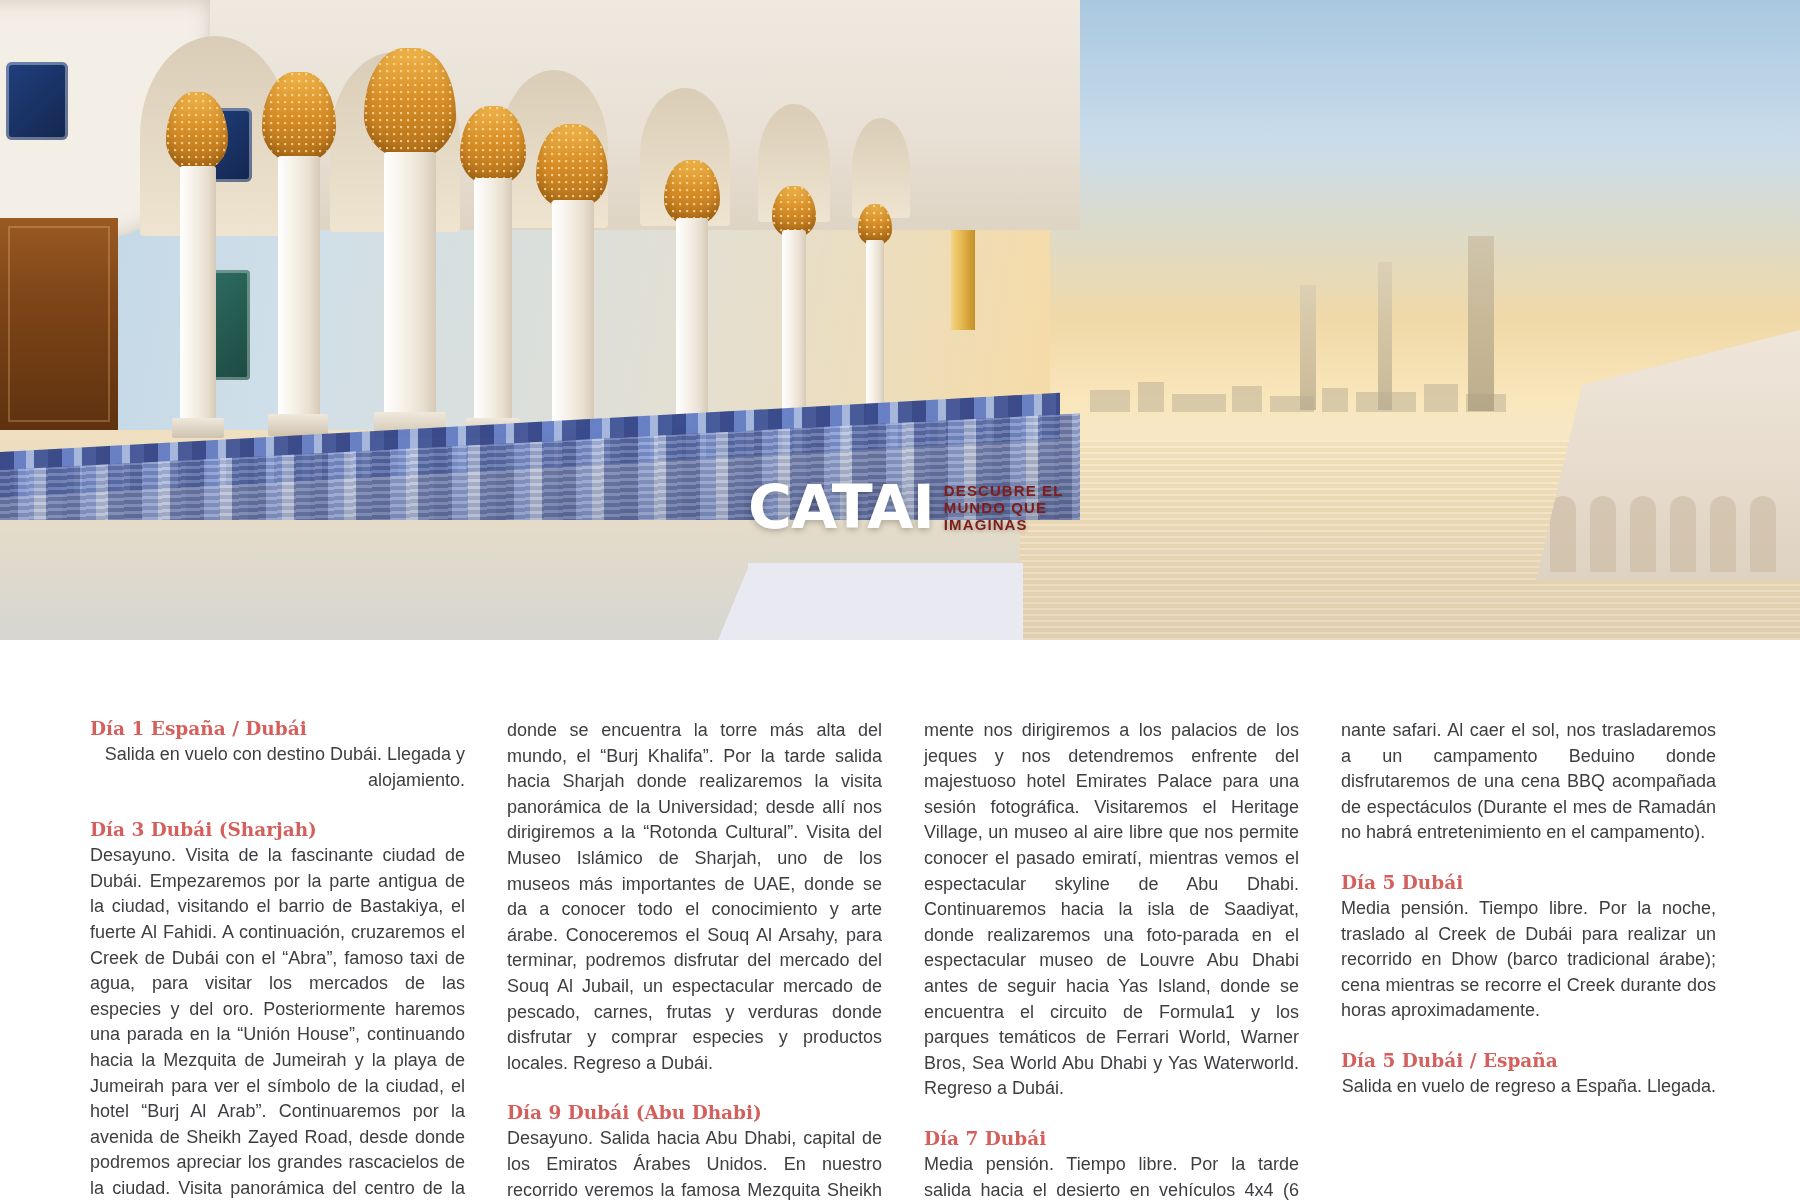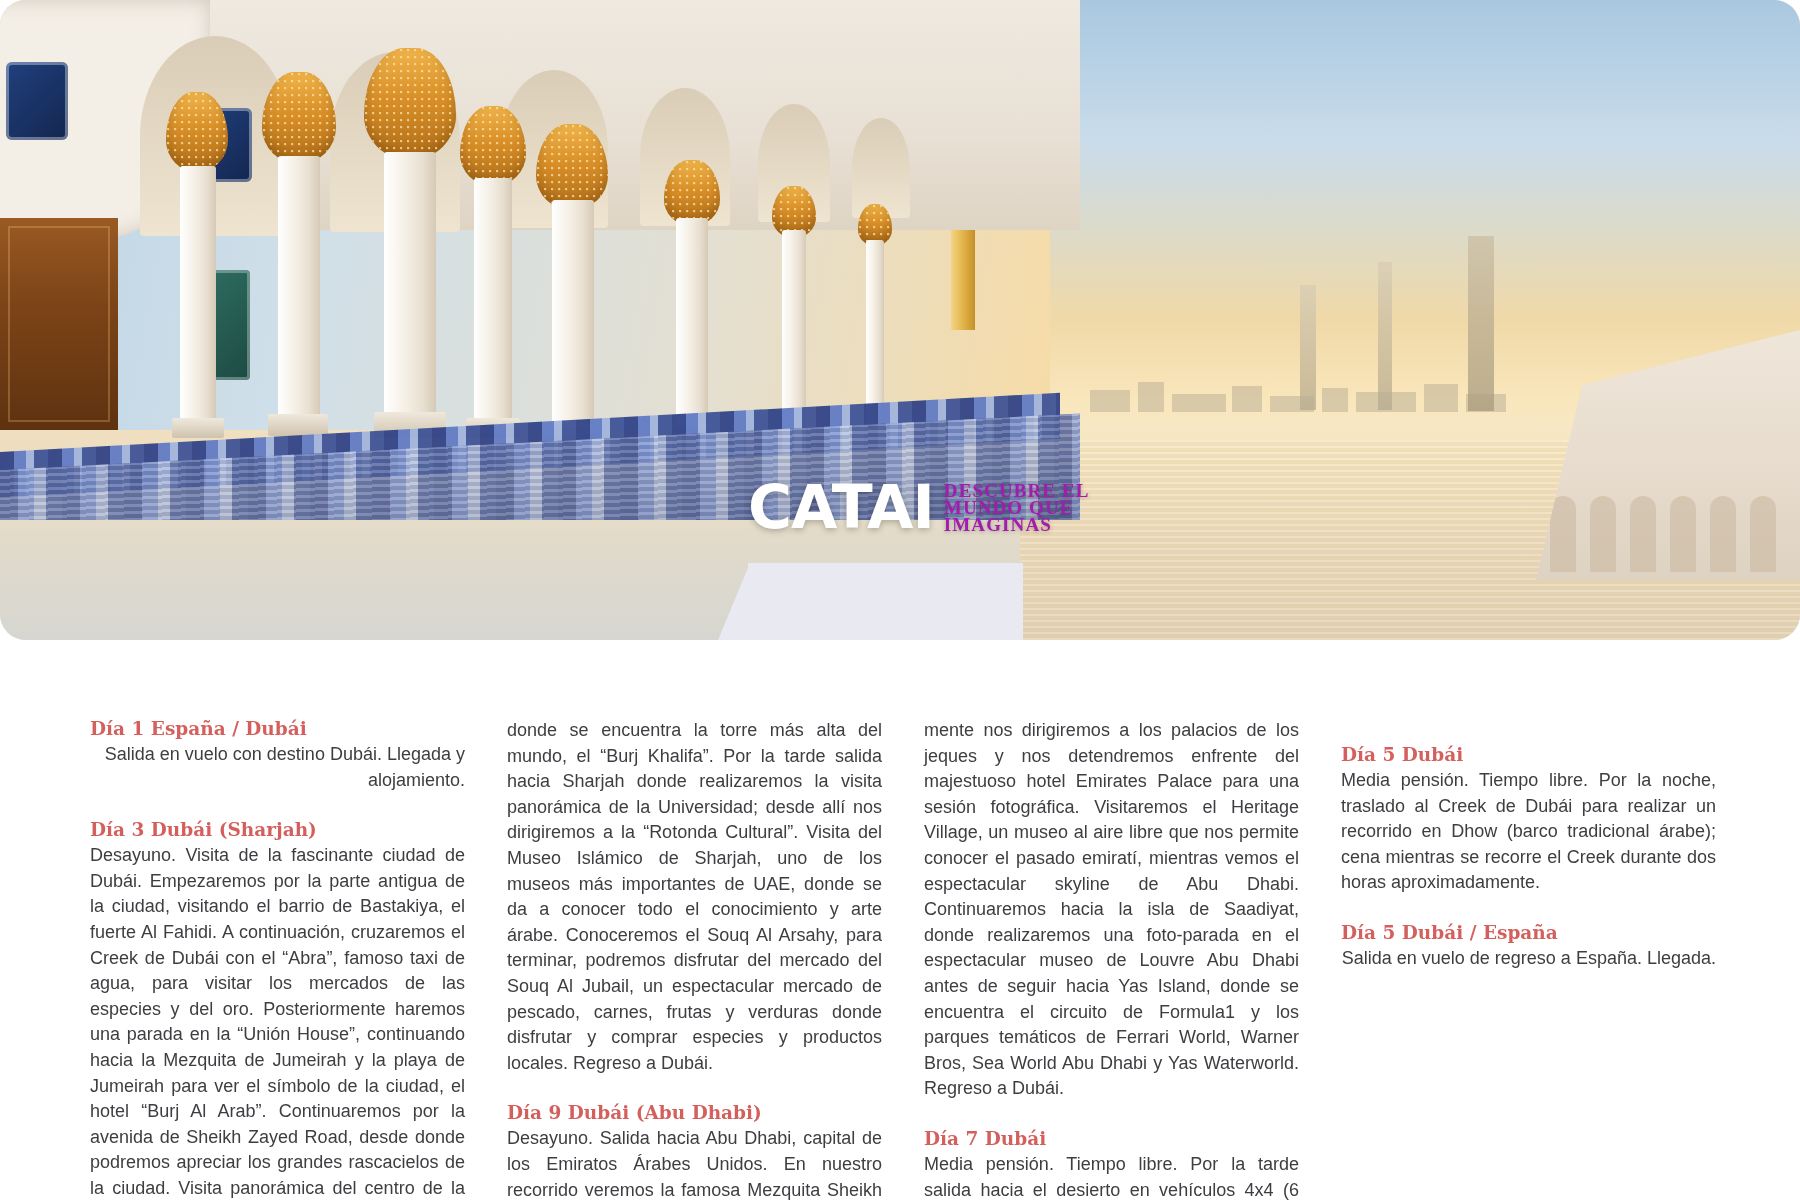--- a/index.html
+++ b/index.html
@@ -4,21 +4,21 @@
 <style>
   html,body{margin:0;padding:0;}
   body{
     width:1800px;height:1200px;overflow:hidden;
     background:#ffffff;
     font-family:"Liberation Sans", sans-serif;
   }
   .page{position:relative;width:1800px;height:1200px;background:#fff;}
 
   
-  .hero{position:absolute;left:0;top:0;width:1800px;height:640px;overflow:hidden;background:#cfd9e2;border-radius:26px;}
+  .hero{position:absolute;left:0;top:0;width:1800px;height:640px;overflow:hidden;background:#cfd9e2;}
 
   
   .sky{position:absolute;left:0;top:0;width:1800px;height:470px;
     background:
       linear-gradient(100deg,#bcd3e4 0%,#cfdfe9 18%,#e3dfd2 40%,#f6dba6 60%,#fbe3b0 74%,#f7e7c6 88%,#efe7d8 100%);
   }
   .sky2{position:absolute;left:1050px;top:0;width:750px;height:470px;
     background:linear-gradient(180deg,#a9c8e0 0%,#c9dceb 30%,#f0d9a8 68%,#f9e6bb 85%,#f5e9d2 100%);
   }
 
@@ -99,22 +99,22 @@
   .min-mid{position:absolute;left:10px;top:128px;width:36px;height:80px;
     background:linear-gradient(90deg,#fbe08a,#f4c957,#d8a334);border-radius:4px;}
   .min-low{position:absolute;left:16px;top:208px;width:24px;height:122px;
     background:linear-gradient(90deg,#f3d584,#e3b44a,#c48f2a);}
 
   
   .logo{position:absolute;left:748px;top:478px;display:flex;align-items:center;gap:10px;}
   .logo-word{font-family:"DejaVu Sans", sans-serif;font-weight:bold;font-size:60px;
     color:#ffffff;letter-spacing:-1px;line-height:58px;
     text-shadow:0 2px 6px rgba(0,0,0,.25);}
-  .logo-tag{color:#a21caf;font-family:Liberation Serif, serif;font-weight:bold;
-    font-size:19px;line-height:17px;letter-spacing:1.1px;
+  .logo-tag{color:#7f1d1d;font-family:Liberation Sans, sans-serif;font-weight:bold;
+    font-size:15px;line-height:17px;letter-spacing:1.1px;
     text-shadow:0 1px 4px rgba(0,0,0,.3);}
 
   
   .tab{position:absolute;left:748px;top:563px;width:275px;height:77px;background:#e9e9f2;}
   .tab-slant{position:absolute;left:718px;top:563px;width:32px;height:77px;background:#e9e9f2;
     clip-path:polygon(100% 0,100% 100%,0 100%);}
 
   
   .article{position:absolute;left:0;top:640px;width:1800px;height:560px;background:#fff;margin-left:15px;}
   .cols{position:absolute;left:75px;top:78px;width:1650px;
@@ -280,20 +280,21 @@
         <p class="body">Desayuno. Salida hacia Abu Dhabi, capital de los Emiratos Árabes Unidos. En nuestro recorrido veremos la famosa Mezquita Sheikh Zayed, la tercera más grande del mundo. Posterior-</p>
       </div>
 
       <div class="col">
         <p class="body">mente nos dirigiremos a los palacios de los jeques y nos detendremos enfrente del majestuoso hotel Emirates Palace para una sesión fotográfica. Visitaremos el Heritage Village, un museo al aire libre que nos permite conocer el pasado emiratí, mientras vemos el espectacular skyline de Abu Dhabi. Continuaremos hacia la isla de Saadiyat, donde realizaremos una foto-parada en el espectacular museo de Louvre Abu Dhabi antes de seguir hacia Yas Island, donde se encuentra el circuito de Formula1 y los parques temáticos de Ferrari World, Warner Bros, Sea World Abu Dhabi y Yas Waterworld. Regreso a Dubái.</p>
         <h3 class="day spaced">Día 7 Dubái</h3>
         <p class="body">Media pensión. Tiempo libre. Por la tarde salida hacia el desierto en vehículos 4x4 (6 personas por todo terreno), para así iniciar un emocio-</p>
       </div>
 
       <div class="col">
+        <p class="body">nante safari. Al caer el sol, nos trasladaremos a un campamento Beduino donde disfrutaremos de una cena BBQ acompañada de espectáculos (Durante el mes de Ramadán no habrá entretenimiento en el campamento).</p>
         <h3 class="day spaced">Día 5 Dubái</h3>
         <p class="body">Media pensión. Tiempo libre. Por la noche, traslado al Creek de Dubái para realizar un recorrido en Dhow (barco tradicional árabe); cena mientras se recorre el Creek durante dos horas aproximadamente.</p>
         <h3 class="day spaced">Día 5 Dubái / España</h3>
         <p class="body last">Salida en vuelo de regreso a España. Llegada.</p>
       </div>
 
     </div>
   </div>
 </div>
 

